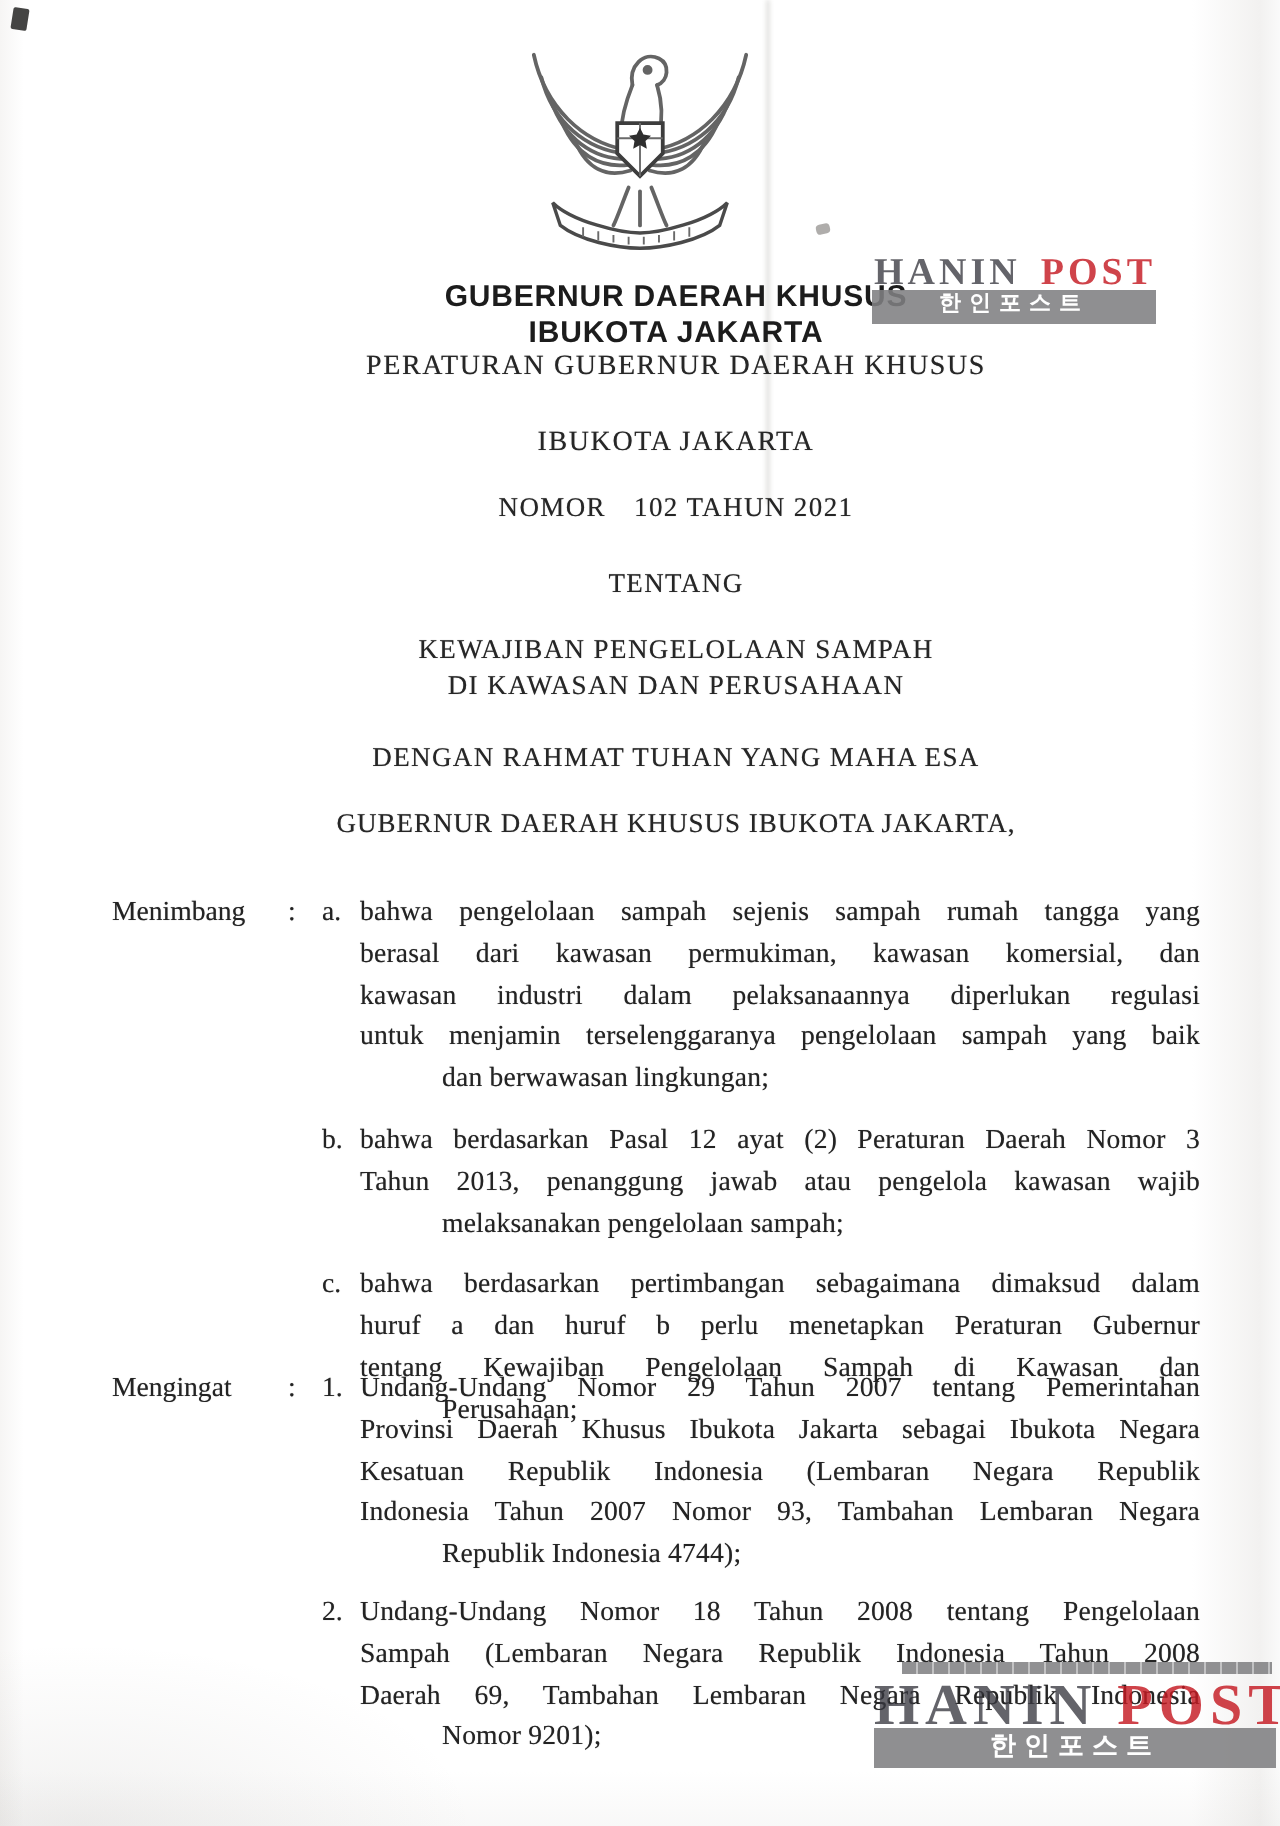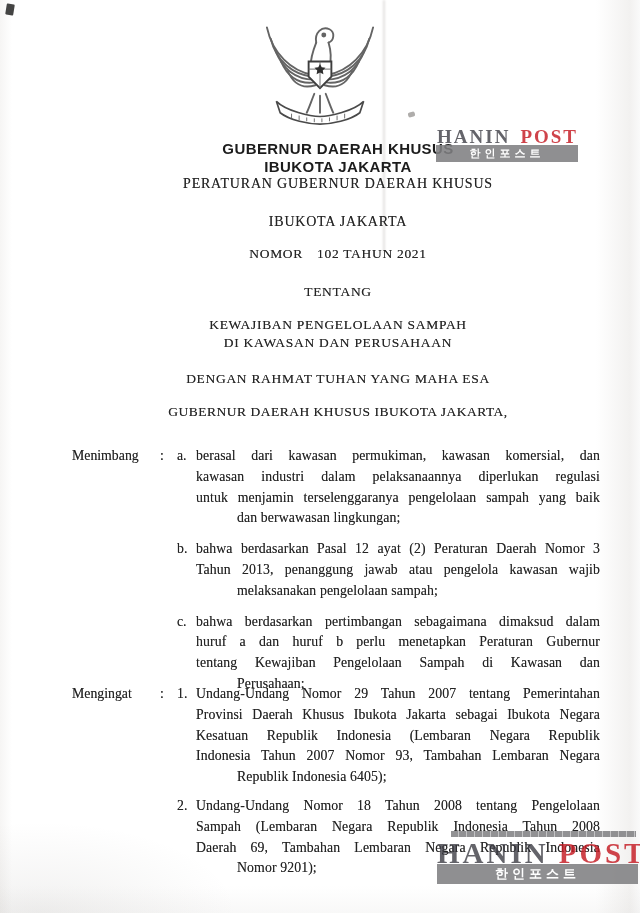--- a/index.html
+++ b/index.html
@@ -17,37 +17,37 @@
 
   .center{position:absolute;left:0;width:100%;text-align:center;white-space:pre;}
   .sans-b{font-family:"Liberation Sans",sans-serif;font-weight:bold;font-size:15px;letter-spacing:.4px;color:#1c1c1c;}
   .ser{font-size:14px;letter-spacing:.8px;color:#262626;text-shadow:0 0 .4px rgba(0,0,0,.5);}
   .ser-sm{font-size:13.5px;letter-spacing:.7px;color:#262626;text-shadow:0 0 .4px rgba(0,0,0,.5);}
   .nomor-gap{display:inline-block;width:14px;}
 
   .emblem{position:absolute;left:243px;top:16px;}
 
   .section{position:absolute;left:56px;width:544px;display:flex;font-size:13.8px;line-height:20.8px;color:#232323;text-shadow:0 0 .4px rgba(0,0,0,.45);}
-  .sec-label{width:88px;flex:none;margin-left:16px;}
+  .sec-label{width:88px;flex:none;}
   .sec-colon{width:17px;flex:none;}
   .sec-items{flex:1;min-width:0;}
   .item{display:flex;}
   .item .marker{width:19px;flex:none;}
   .item .lines{flex:1;min-width:0;}
   .mt10{margin-top:10px;}
   .mt8{margin-top:8px;}
   .ln{text-align:justify;text-align-last:justify;letter-spacing:.1px;}
   .ln.last{text-align-last:left;margin-left:41px;}
 
   
   .wm{position:absolute;z-index:6;pointer-events:none;}
   .wm-latin{font-family:"Liberation Serif",serif;font-weight:bold;white-space:nowrap;text-align:right;mix-blend-mode:multiply;}
   .wm-latin .hanin{color:rgba(56,56,64,.78);}
   .wm-latin .post{color:rgba(197,26,34,.82);margin-left:10px;}
-  .wm-bar{background:rgba(128,128,130,.88);color:#ffffff;font-family:Liberation Sans, sans-serif;font-weight:bold;text-align:center;letter-spacing:4px;}
+  .wm-bar{background:rgba(128,128,130,.88);color:#ffffff;font-family:Liberation Mono, monospace;font-weight:bold;text-align:center;letter-spacing:4px;}
   .wm-top{left:436px;top:127px;width:142px;}
   .wm-top .wm-latin{font-size:19px;line-height:20px;letter-spacing:2px;}
   .wm-top .wm-bar{height:17px;line-height:17px;font-size:11px;margin-top:-2px;}
   .wm-bottom{left:437px;top:831px;width:201px;}
   .wm-strip{height:6px;margin:0 2px 1px 14px;background:rgba(118,118,120,.8);
     background-image:repeating-linear-gradient(90deg, transparent 0 7px, rgba(255,255,255,.45) 7px 8px);}
   .wm-bottom .wm-latin{font-size:29px;line-height:30px;letter-spacing:3px;}
   .wm-bottom .wm-bar{height:20px;line-height:20px;font-size:13px;margin-top:-4px;}
 </style>
 </head>
@@ -110,20 +110,21 @@
   <div class="center ser-sm" style="top:371px">DENGAN RAHMAT TUHAN YANG MAHA ESA</div>
   <div class="center ser-sm" style="top:404px;letter-spacing:.5px">GUBERNUR DAERAH KHUSUS IBUKOTA JAKARTA,</div>
 
   <div class="section" style="top:446px">
     <div class="sec-label">Menimbang</div>
     <div class="sec-colon">:</div>
     <div class="sec-items">
       <div class="item">
         <div class="marker">a.</div>
         <div class="lines">
+          <div class="ln">bahwa pengelolaan sampah sejenis sampah rumah tangga yang</div>
           <div class="ln">berasal dari kawasan permukiman, kawasan komersial, dan</div>
           <div class="ln">kawasan industri dalam pelaksanaannya diperlukan regulasi</div>
           <div class="ln">untuk menjamin terselenggaranya pengelolaan sampah yang baik</div>
           <div class="ln last">dan berwawasan lingkungan;</div>
         </div>
       </div>
       <div class="item mt10">
         <div class="marker">b.</div>
         <div class="lines">
           <div class="ln">bahwa berdasarkan Pasal 12 ayat (2) Peraturan Daerah Nomor 3</div>
@@ -147,21 +148,21 @@
     <div class="sec-label">Mengingat</div>
     <div class="sec-colon">:</div>
     <div class="sec-items">
       <div class="item">
         <div class="marker">1.</div>
         <div class="lines">
           <div class="ln">Undang-Undang Nomor 29 Tahun 2007 tentang Pemerintahan</div>
           <div class="ln">Provinsi Daerah Khusus Ibukota Jakarta sebagai Ibukota Negara</div>
           <div class="ln">Kesatuan Republik Indonesia (Lembaran Negara Republik</div>
           <div class="ln">Indonesia Tahun 2007 Nomor 93, Tambahan Lembaran Negara</div>
-          <div class="ln last">Republik Indonesia 6405);</div>
+          <div class="ln last">Republik Indonesia 4744);</div>
         </div>
       </div>
       <div class="item mt8">
         <div class="marker">2.</div>
         <div class="lines">
           <div class="ln">Undang-Undang Nomor 18 Tahun 2008 tentang Pengelolaan</div>
           <div class="ln">Sampah (Lembaran Negara Republik Indonesia Tahun 2008</div>
           <div class="ln">Daerah 69, Tambahan Lembaran Negara Republik Indonesia</div>
           <div class="ln last">Nomor 9201);</div>
         </div>

